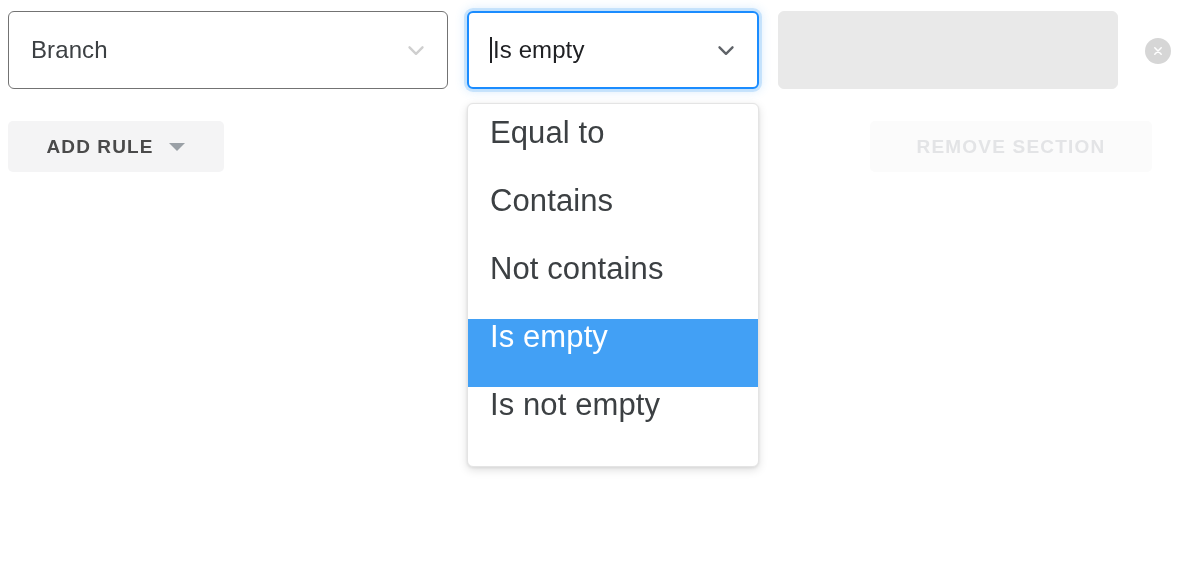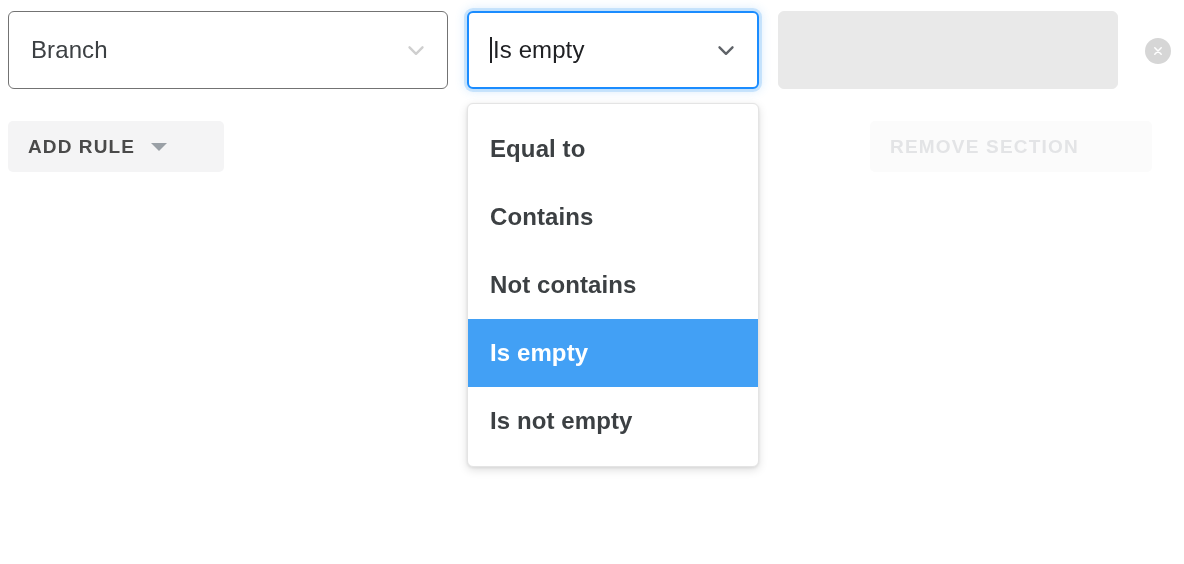--- a/index.html
+++ b/index.html
@@ -121,20 +121,21 @@
 
   
   .btn {
     position: absolute;
     box-sizing: border-box;
     height: 51px;
     border: none;
     border-radius: 5px;
     display: flex;
     align-items: center;
+    justify-content: center;
     font-family: "Liberation Sans", sans-serif;
     font-size: 19px;
     font-weight: 700;
     letter-spacing: 1.1px;
     cursor: pointer;
     padding: 0 20px;
   }
 
   .btn-add-rule {
     left: 8px;
@@ -174,28 +175,26 @@
     border-radius: 6px;
     box-shadow: 0 3px 10px rgba(0,0,0,0.13), 0 1px 3px rgba(0,0,0,0.08);
     padding: 11px 0 11px 0;
     overflow: hidden;
     z-index: 5;
   }
 
   .menu-item {
     height: 68px;
     display: flex;
-    align-items: center;
     padding: 0 22px;
-    font-size: 24px;
+    font-size: 31px;
     color: #3c4043;
     white-space: nowrap;
     cursor: pointer;
     letter-spacing: 0.1px;
-    font-weight: bold;
   }
 
   .menu-item.selected {
     background: #42a0f5;
     color: #ffffff;
   }
 </style>
 </head>
 <body>
 

